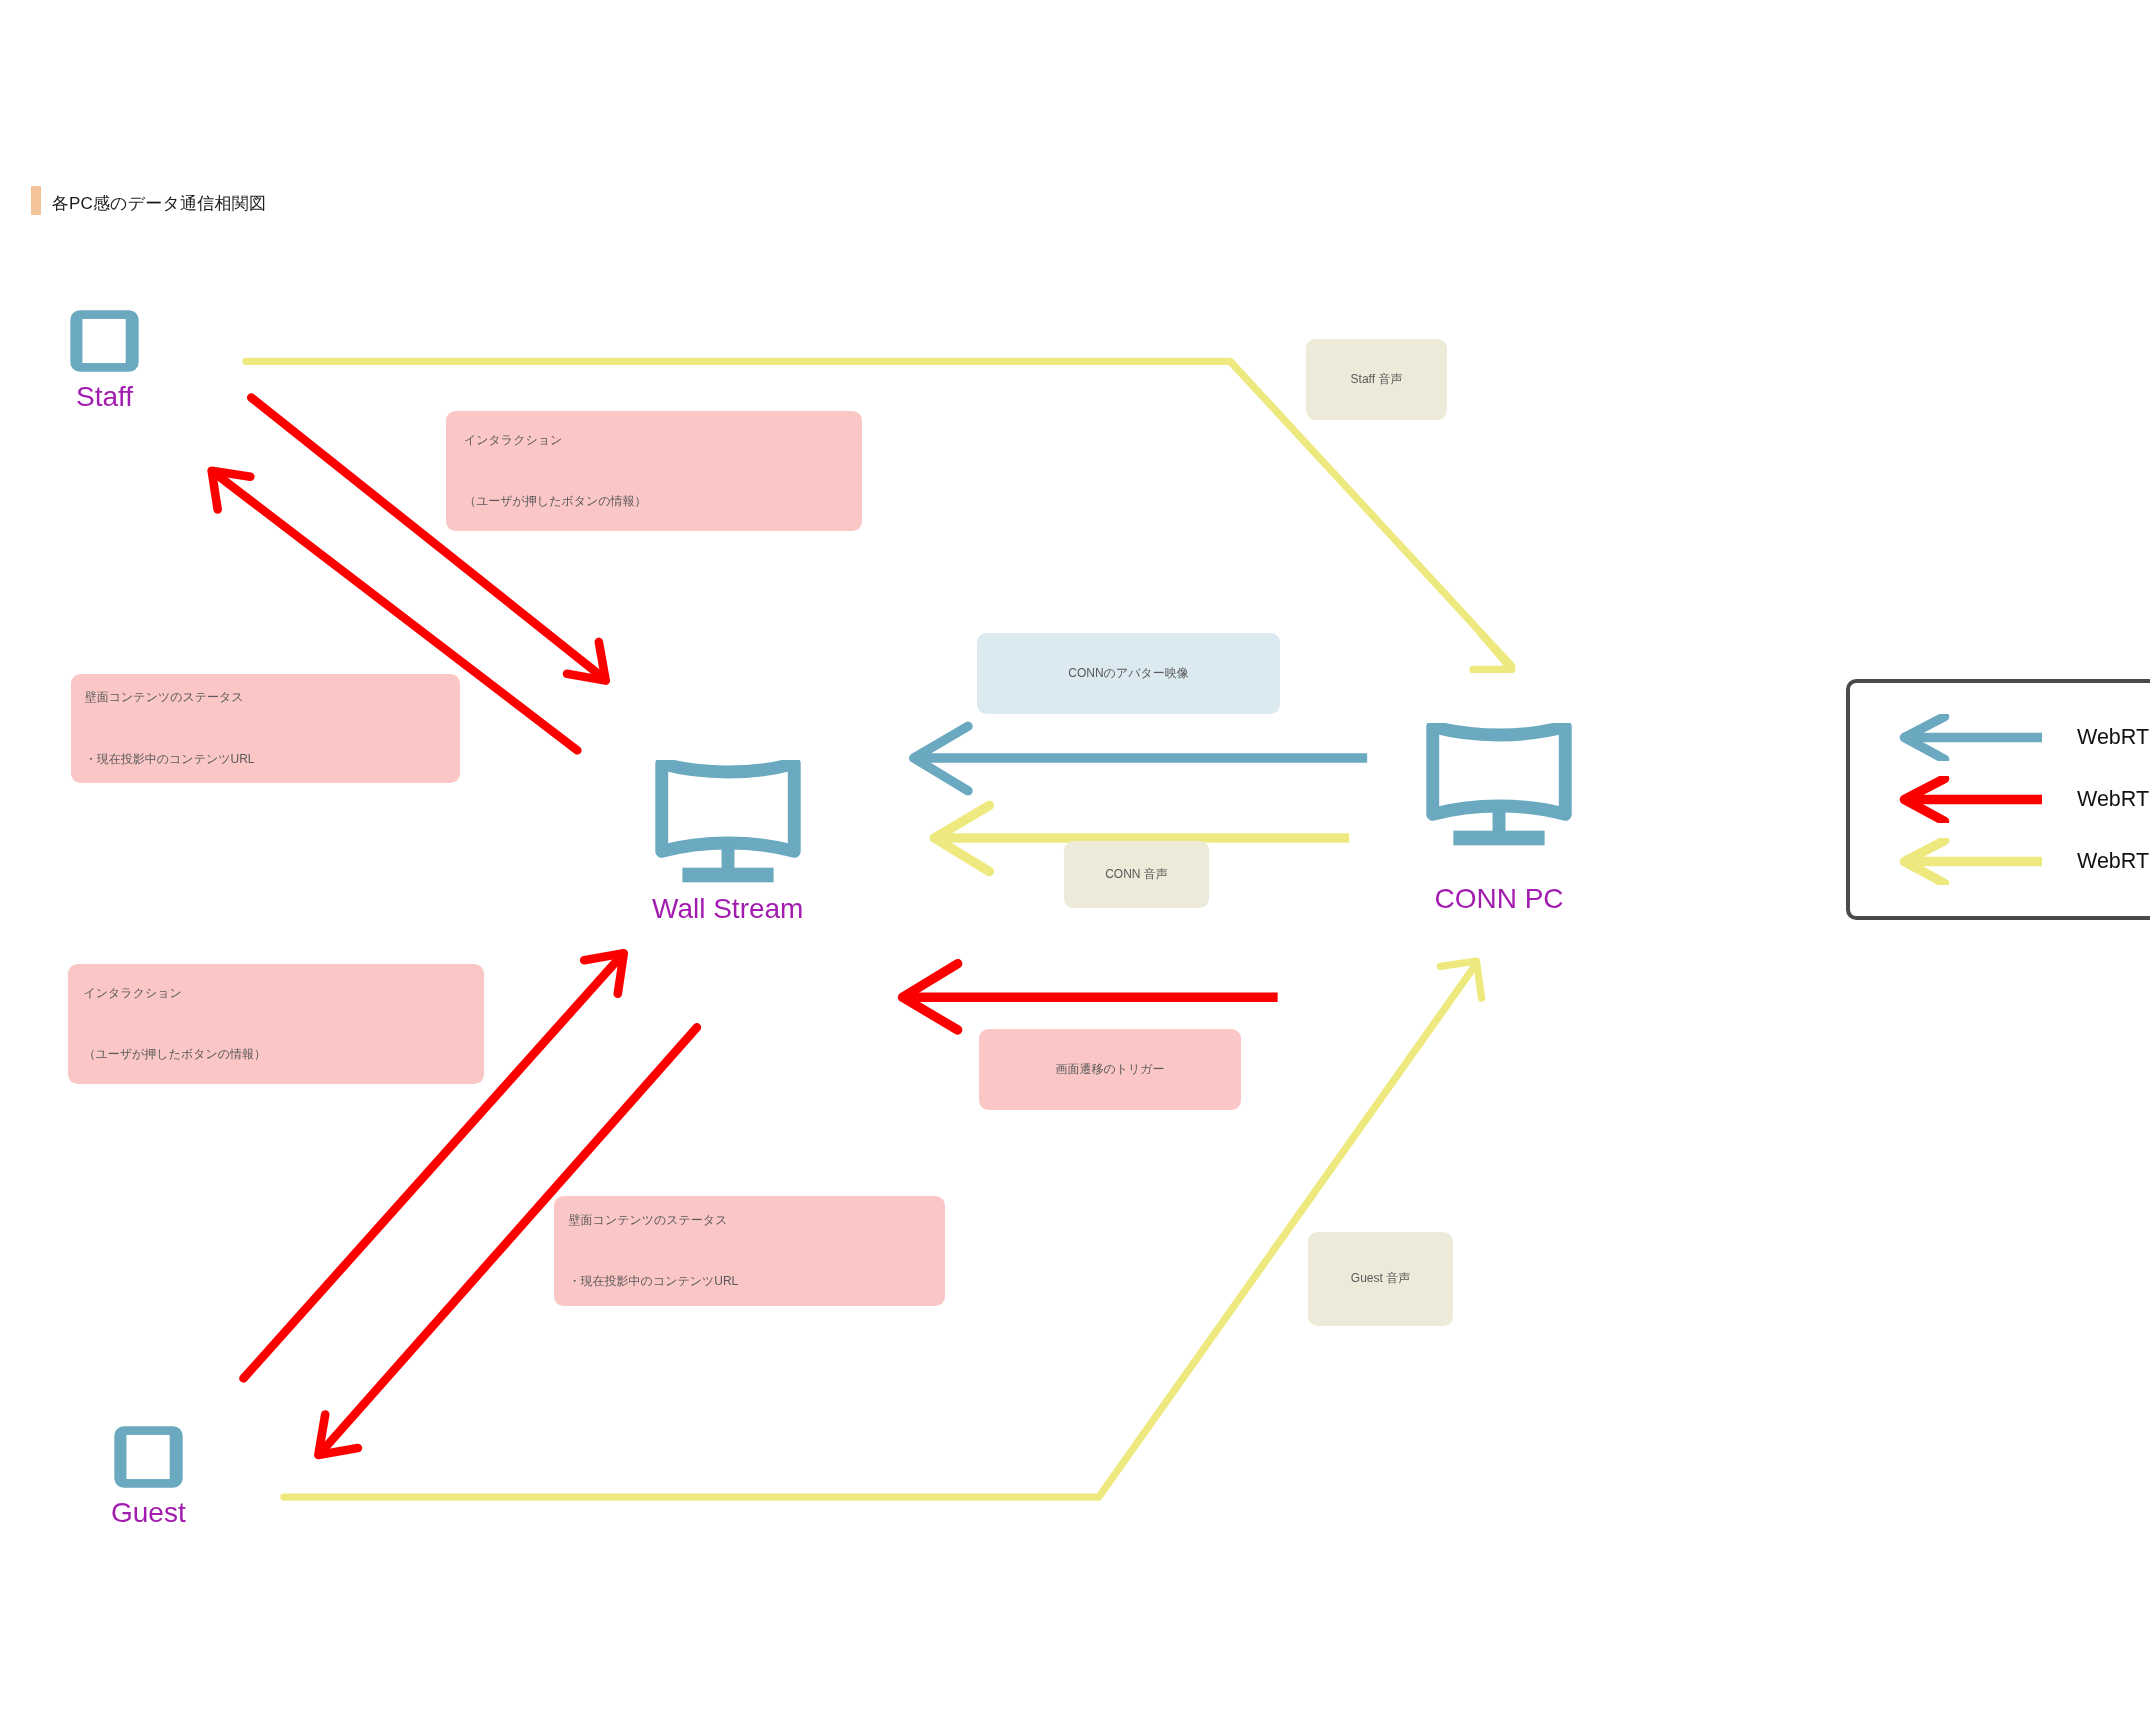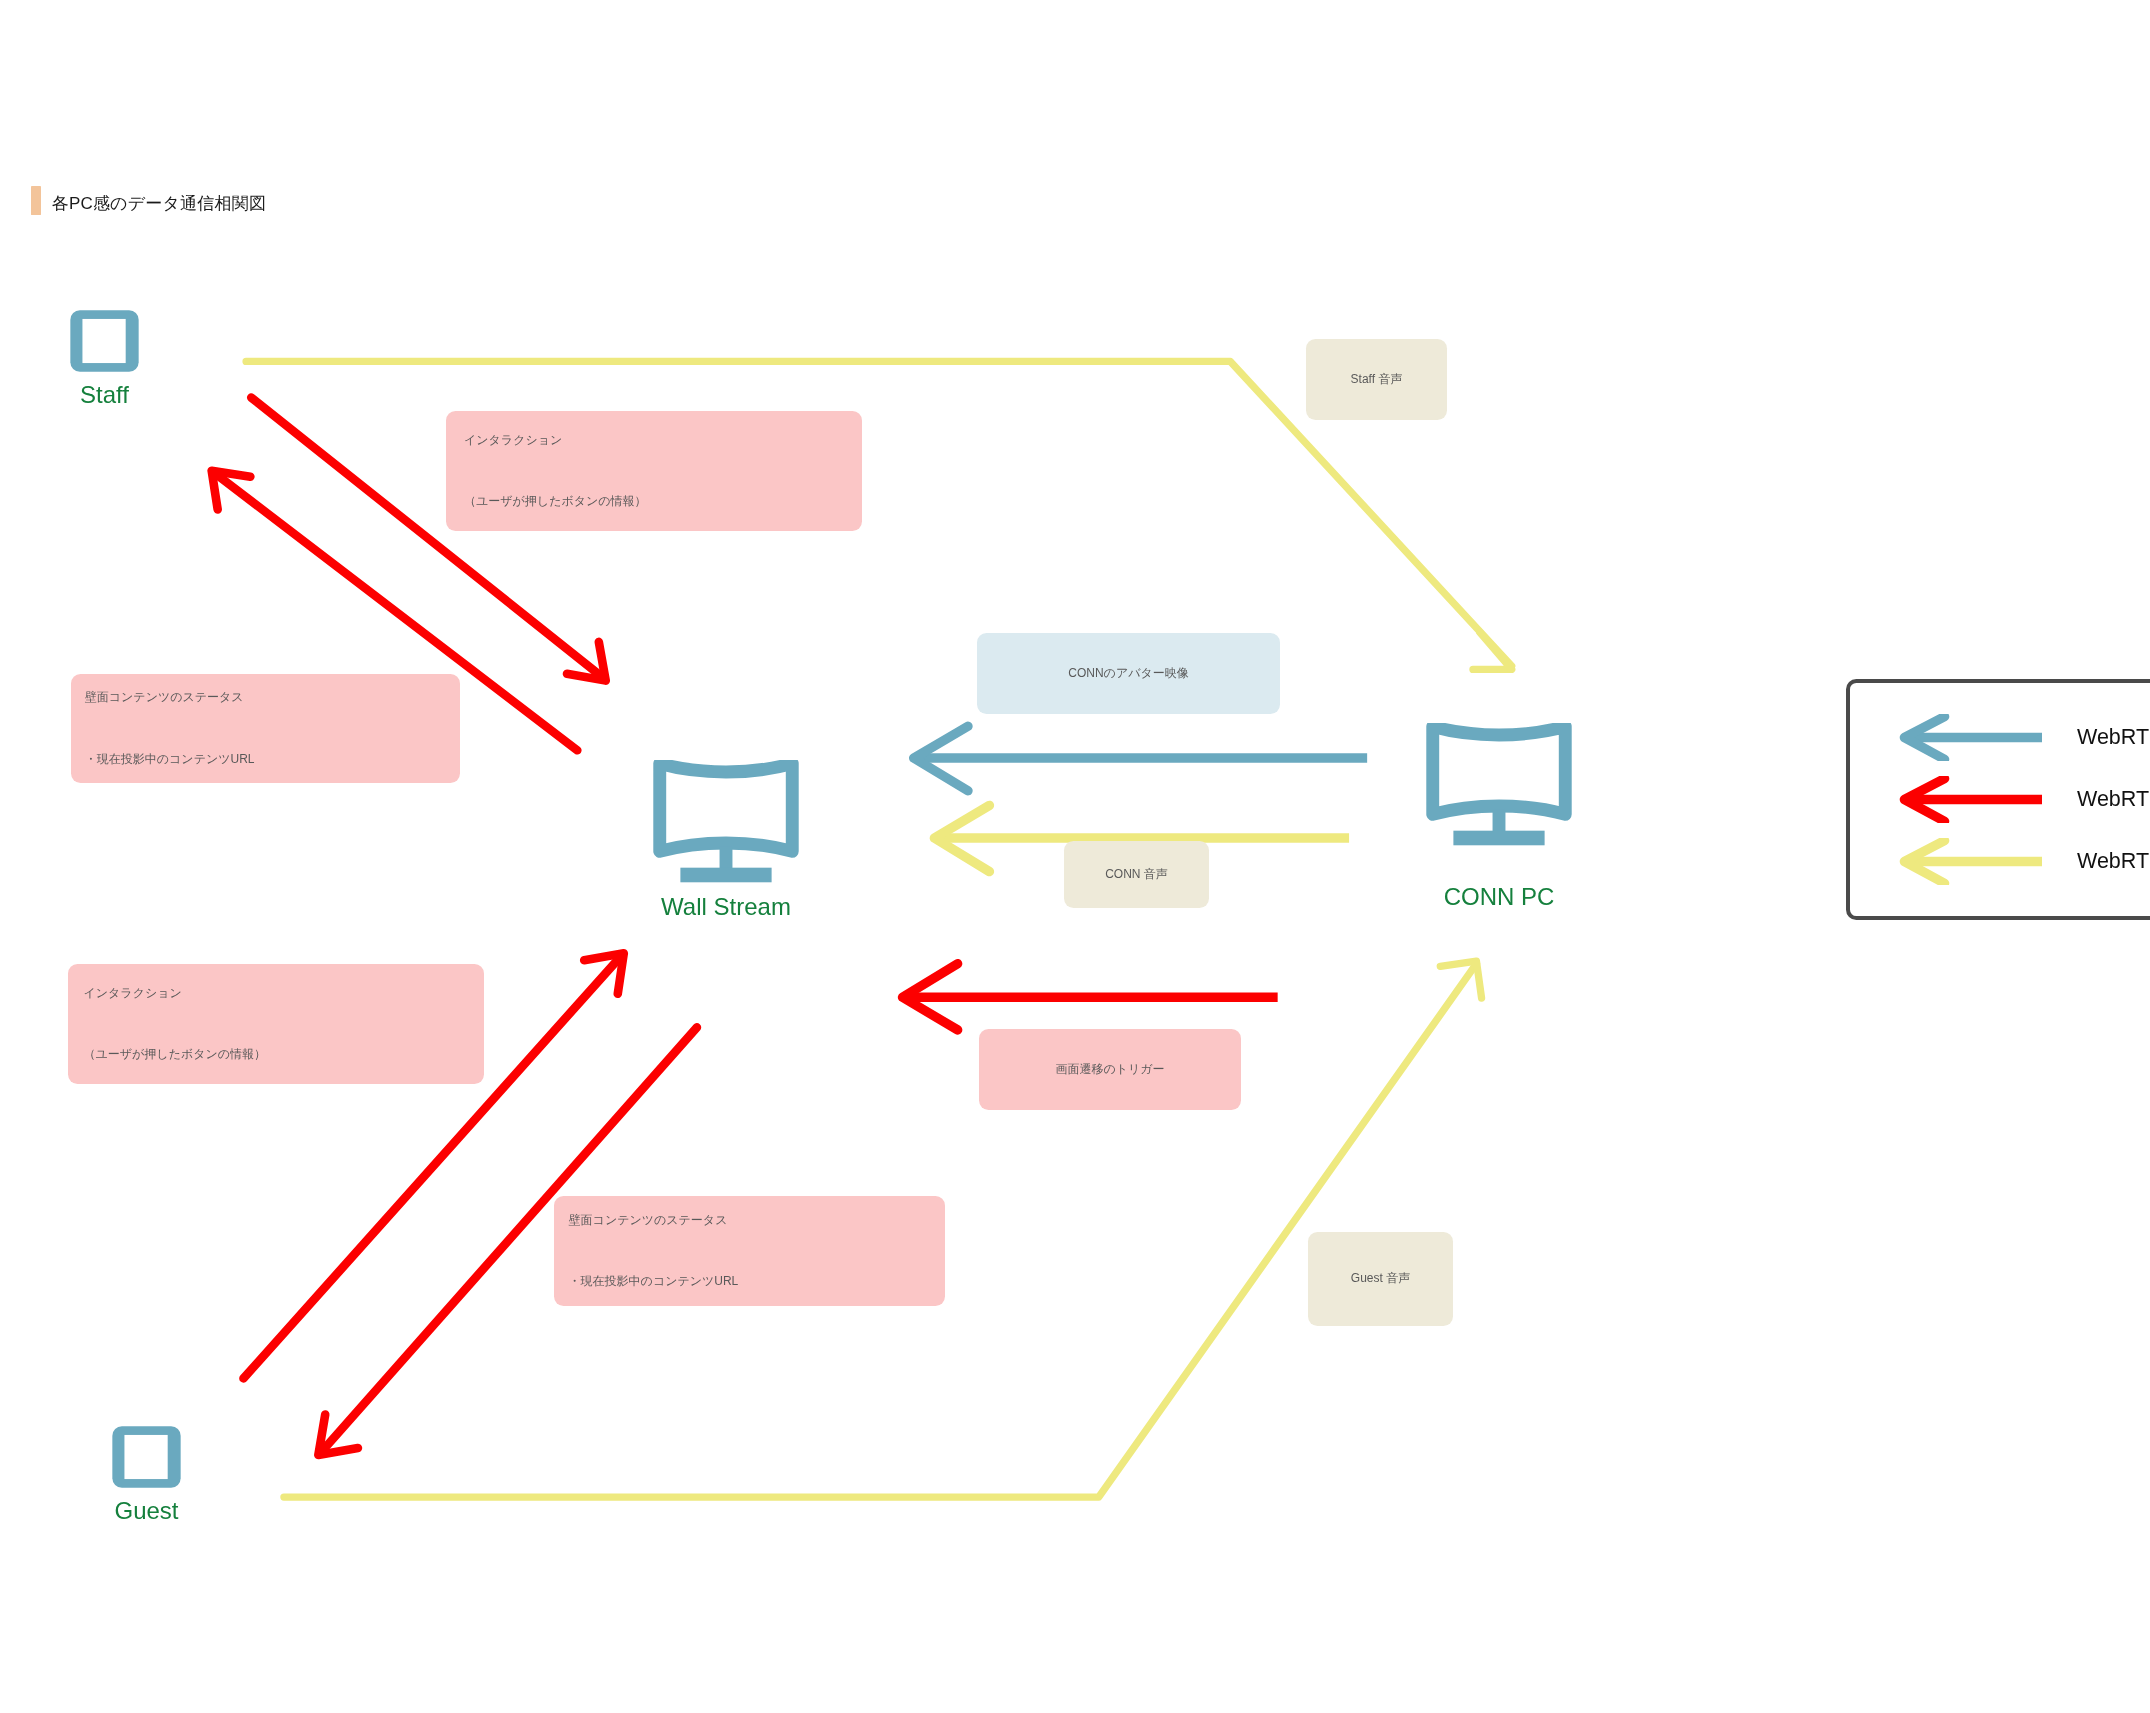--- a/index.html
+++ b/index.html
@@ -16,21 +16,21 @@
   }
   #title-accent{width:9.5px;height:29px;background:#f3c49a;border-radius:0.4px;}
   #title-text{font-size:17px;color:#1a1a1a;letter-spacing:0.2px;white-space:nowrap;}
 
   
   #wires{position:absolute;left:0;top:0;width:2696px;height:1714px;}
 
   
   .node{position:absolute;display:flex;flex-direction:column;align-items:center;}
   .node-label{
-    font-size:24px;color:#15803d;margin-top:9.5px;white-space:nowrap;line-height:1;
+    font-size:28px;color:#a21caf;margin-top:9.5px;white-space:nowrap;line-height:1;
   }
   .node-icon{display:block;}
 
   
   .chip{
     position:absolute;border-radius:9.5px;
     display:flex;flex-direction:column;justify-content:center;
     box-sizing:border-box;
   }
   .chip .line{

